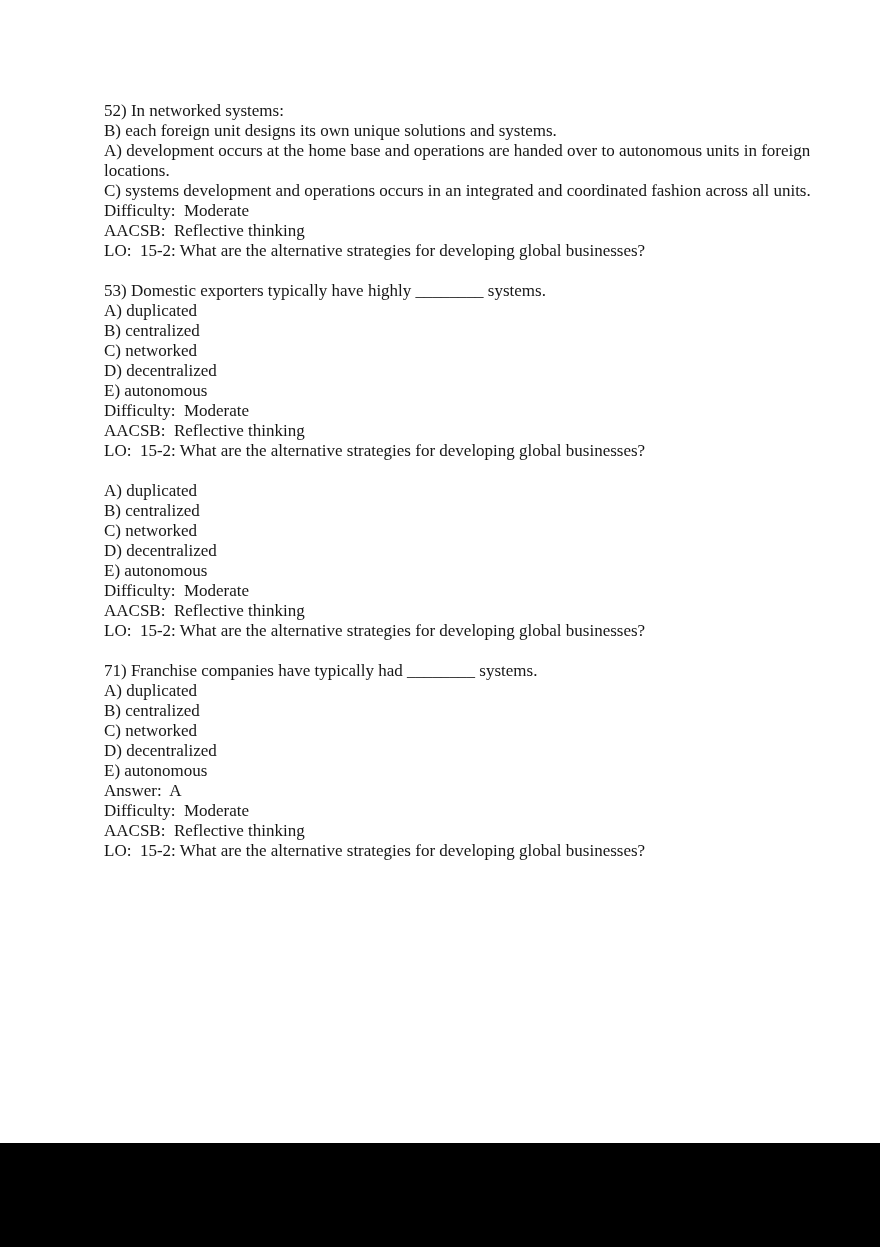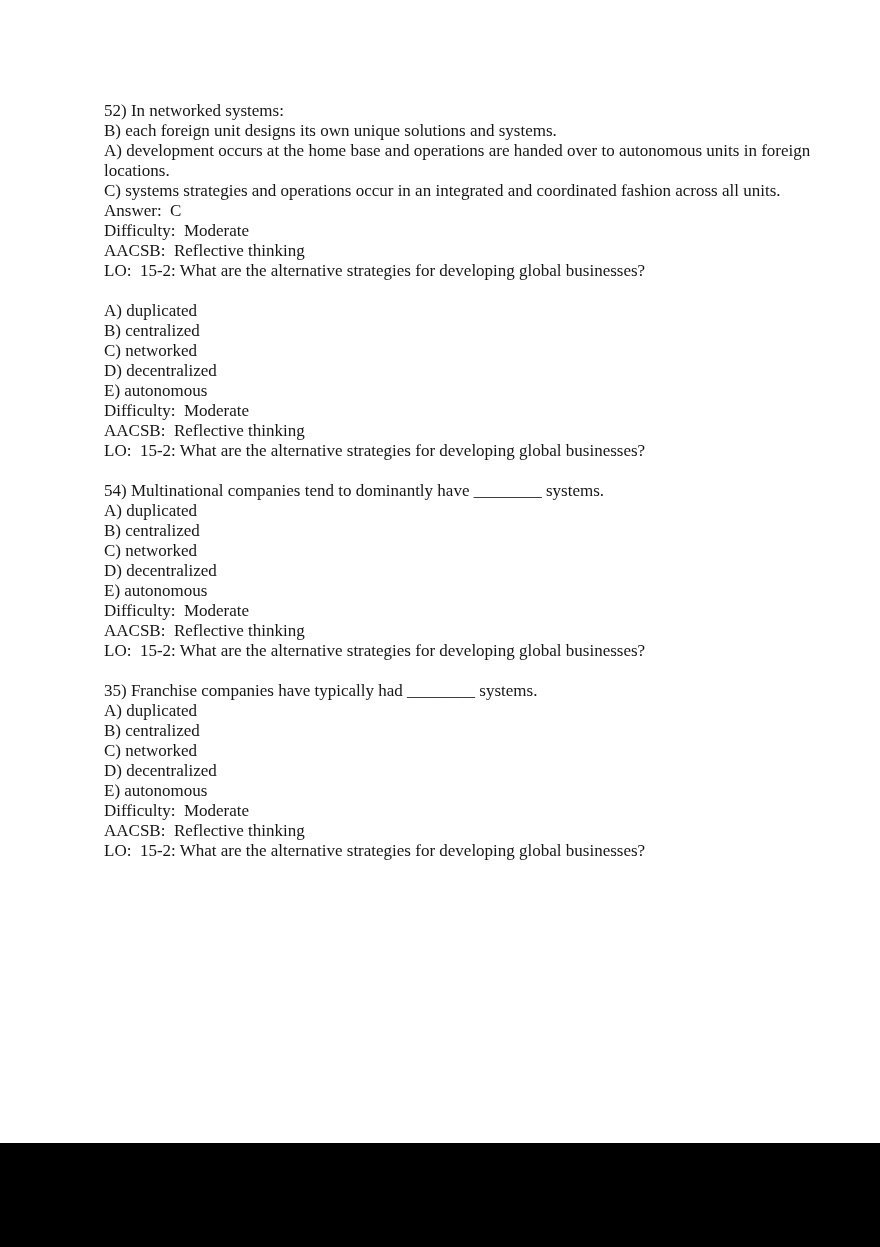--- a/index.html
+++ b/index.html
@@ -54,57 +54,57 @@
 <body>
 
 <div class="viewport">
   <div class="page">
     <div class="content">
 
       <section class="question">
         <p class="line">52) In networked systems:</p>
         <p class="line">B) each foreign unit designs its own unique solutions and systems.</p>
         <p class="line">A) development occurs at the home base and operations are handed over to autonomous units in foreign locations.</p>
-        <p class="line">C) systems strategies and operations occur in an integrated and coordinated fashion across all units.</p>
-        <p class="line">Answer:  C</p>
+        <p class="line">C) systems development and operations occurs in an integrated and coordinated fashion across all units.</p>
+        <p class="line">Difficulty:  Moderate</p>
+        <p class="line">AACSB:  Reflective thinking</p>
+        <p class="line">LO:  15-2: What are the alternative strategies for developing global businesses?</p>
+      </section>
+
+      <section class="question">
+        <p class="line">53) Domestic exporters typically have highly ________ systems.</p>
+        <p class="line">A) duplicated</p>
+        <p class="line">B) centralized</p>
+        <p class="line">C) networked</p>
+        <p class="line">D) decentralized</p>
+        <p class="line">E) autonomous</p>
         <p class="line">Difficulty:  Moderate</p>
         <p class="line">AACSB:  Reflective thinking</p>
         <p class="line">LO:  15-2: What are the alternative strategies for developing global businesses?</p>
       </section>
 
       <section class="question">
         <p class="line">A) duplicated</p>
         <p class="line">B) centralized</p>
         <p class="line">C) networked</p>
         <p class="line">D) decentralized</p>
         <p class="line">E) autonomous</p>
         <p class="line">Difficulty:  Moderate</p>
         <p class="line">AACSB:  Reflective thinking</p>
         <p class="line">LO:  15-2: What are the alternative strategies for developing global businesses?</p>
       </section>
 
       <section class="question">
-        <p class="line">54) Multinational companies tend to dominantly have ________ systems.</p>
+        <p class="line">71) Franchise companies have typically had ________ systems.</p>
         <p class="line">A) duplicated</p>
         <p class="line">B) centralized</p>
         <p class="line">C) networked</p>
         <p class="line">D) decentralized</p>
         <p class="line">E) autonomous</p>
-        <p class="line">Difficulty:  Moderate</p>
-        <p class="line">AACSB:  Reflective thinking</p>
-        <p class="line">LO:  15-2: What are the alternative strategies for developing global businesses?</p>
-      </section>
-
-      <section class="question">
-        <p class="line">35) Franchise companies have typically had ________ systems.</p>
-        <p class="line">A) duplicated</p>
-        <p class="line">B) centralized</p>
-        <p class="line">C) networked</p>
-        <p class="line">D) decentralized</p>
-        <p class="line">E) autonomous</p>
+        <p class="line">Answer:  A</p>
         <p class="line">Difficulty:  Moderate</p>
         <p class="line">AACSB:  Reflective thinking</p>
         <p class="line">LO:  15-2: What are the alternative strategies for developing global businesses?</p>
       </section>
 
     </div>
   </div>
   <div class="below-page"></div>
 </div>
 

